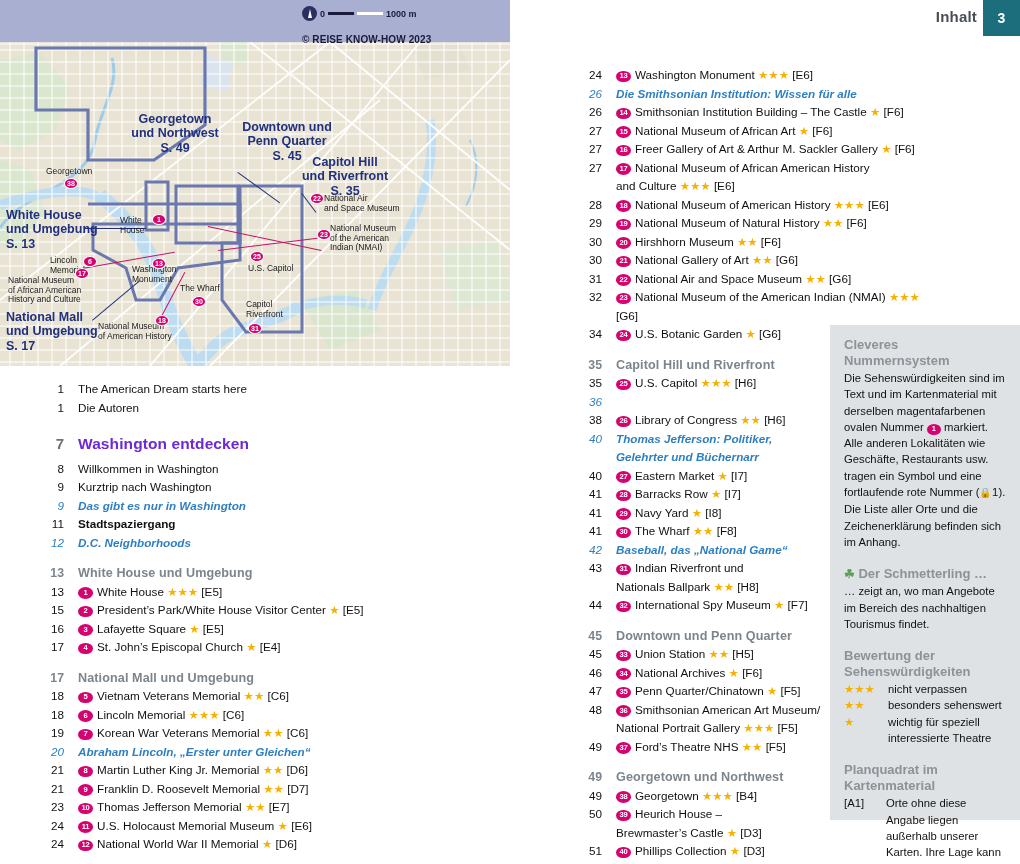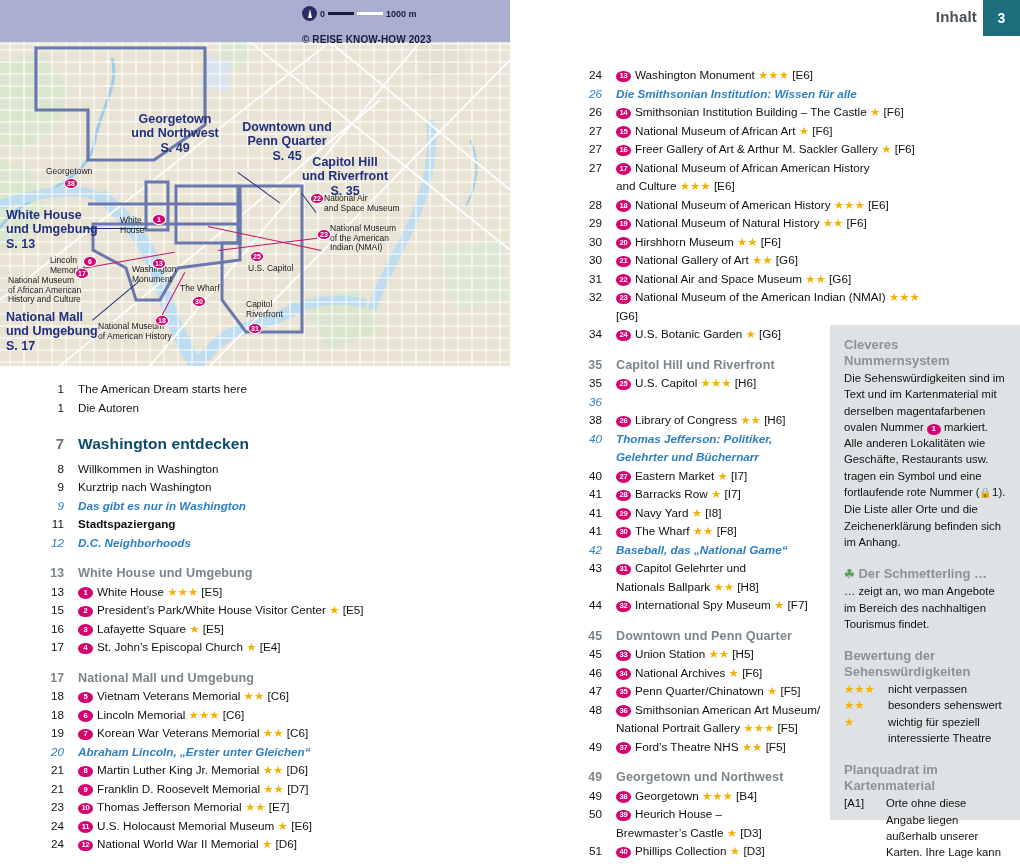--- a/index.html
+++ b/index.html
@@ -88,21 +88,21 @@
     padding-right: 14px; font-size: 11.7px; color: #111;
   }
   .txt { flex: 1 1 auto; }
 
   .row.section { margin-top: 12px; }
   .row.section .pg { color: #7d858c; font-weight: bold; font-size: 12.3px; }
   .row.section .txt { color: #7d858c; font-weight: bold; font-size: 12.6px; letter-spacing: .1px; }
 
   .row.chapter { margin-top: 18px; margin-bottom: 6px; }
   .row.chapter .pg { color: #6b7278; font-weight: bold; font-size: 15px; }
-  .row.chapter .txt { color: #0c4a6e; font-weight: bold; font-size: 15.5px; letter-spacing: .1px; }
+  .row.chapter .txt { color: #6d28d9; font-weight: bold; font-size: 15.5px; letter-spacing: .1px; }
 
   .row.excursus .pg { color: #2e7fc2; font-style: italic; }
   .row.excursus .txt { color: #2e7fc2; font-style: italic; font-weight: bold; }
 
   .row.bold .txt { font-weight: bold; }
   .row.cont .pg { color: transparent; }
 
   .num {
     display: inline-flex; align-items: center; justify-content: center;
     width: 15px; height: 11.5px; border-radius: 50%;
@@ -554,21 +554,21 @@
       <div class="row sight">
         <span class="pg">41</span>
         <span class="txt"><span class="num">30</span><span>The Wharf</span> <span class="stars">★★</span> <span class="grid">[F8]</span></span>
       </div>
       <div class="row excursus">
         <span class="pg">42</span>
         <span class="txt">Baseball, das „National Game“</span>
       </div>
       <div class="row sight">
         <span class="pg">43</span>
-        <span class="txt"><span class="num">31</span><span>Capitol Gelehrter und</span></span>
+        <span class="txt"><span class="num">31</span><span>Indian Riverfront und</span></span>
       </div>
       <div class="row sight cont">
         <span class="pg">43</span>
         <span class="txt"><span>Nationals Ballpark</span> <span class="stars">★★</span> <span class="grid">[H8]</span></span>
       </div>
       <div class="row sight">
         <span class="pg">44</span>
         <span class="txt"><span class="num">32</span><span>International Spy Museum</span> <span class="stars">★</span> <span class="grid">[F7]</span></span>
       </div>
       <div class="row section">

